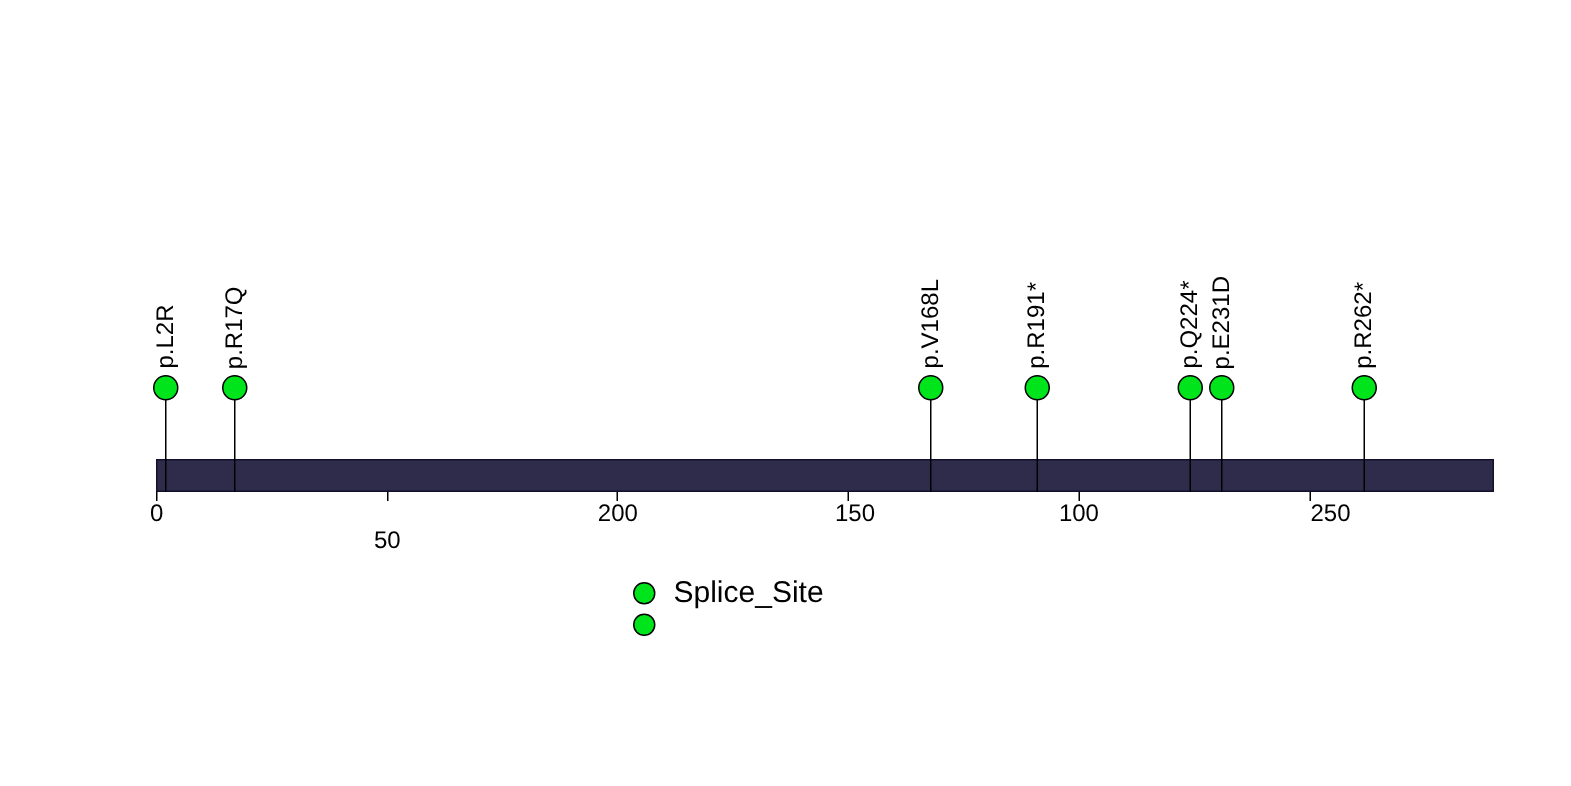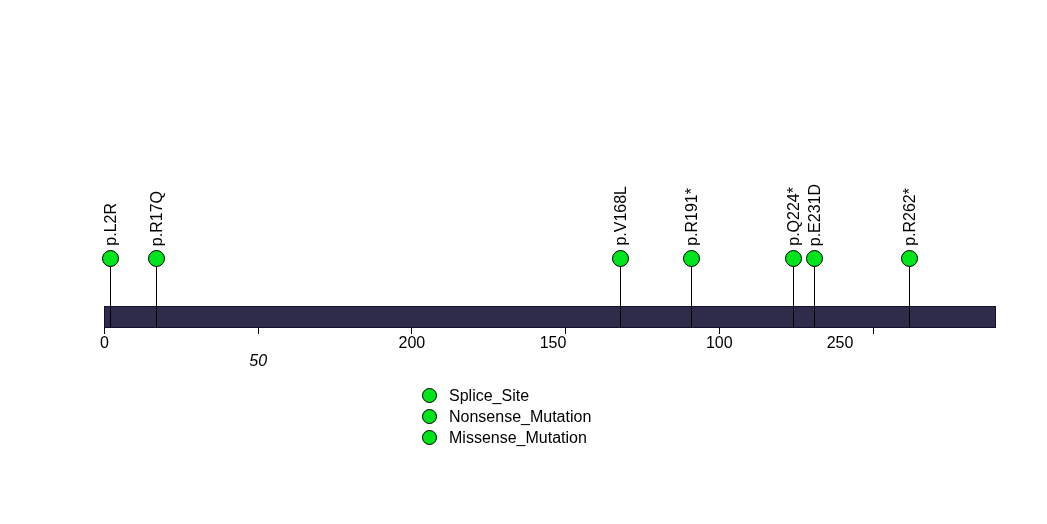--- a/index.html
+++ b/index.html
@@ -71,47 +71,47 @@
   .legend-swatch {
     width: 15px;
     height: 15px;
     box-sizing: border-box;
     border: 1px solid #000000;
     border-radius: 50%;
     margin-right: 12px;
     flex: 0 0 auto;
   }
   .legend-label {
-    font-size: 16px;
+    font-size: 20px;
     white-space: nowrap;
   }
 </style>
 </head>
 <body>
 
 <div id="chart">
   <div id="protein-bar" class="protein-bar" style="left: 103.5px; top: 306px; width: 892.46px; background: rgb(46, 44, 74);"></div>
   <div id="ticks">
   <div class="tick-line" style="left: 104px; top: 328px; height: 6px;"></div>
   <div class="tick-label" style="left: 74.5px; top: 334px;">0</div>
 
   <div class="tick-line" style="left: 257.7px; top: 328px; height: 6px;"></div>
-  <div class="tick-label" style="left: 228.2px; top: 352px; font-style: italic;">50</div>
+  <div class="tick-label" style="left: 228.2px; top: 352px;">50</div>
 
   <div class="tick-line" style="left: 411.4px; top: 328px; height: 6px;"></div>
   <div class="tick-label" style="left: 381.9px; top: 334px;">200</div>
 
   <div class="tick-line" style="left: 565.1px; top: 328px; height: 6px;"></div>
-  <div class="tick-label" style="left: 523px; top: 334px;">150</div>
+  <div class="tick-label" style="left: 540px; top: 334px;">150</div>
 
   <div class="tick-line" style="left: 718.8px; top: 328px; height: 6px;"></div>
   <div class="tick-label" style="left: 689.3px; top: 334px;">100</div>
 
   <div class="tick-line" style="left: 872.5px; top: 328px; height: 6px;"></div>
-  <div class="tick-label" style="left: 810px; top: 334px;">250</div>
+  <div class="tick-label" style="left: 857px; top: 334px;">250</div>
 </div>
   <div id="lollipops">
   <div class="stem" style="left: 110.148px; top: 258px; height: 70px;"></div>
   <div class="mut-circle" style="left: 102.148px; top: 249.5px; background: rgb(0, 228, 28);"></div>
   <div class="mut-label" style="left: 102.148px; bottom: 278px;">p.L2R</div>
 
   <div class="stem" style="left: 156.258px; top: 258px; height: 70px;"></div>
   <div class="mut-circle" style="left: 148.258px; top: 249.5px; background: rgb(0, 228, 28);"></div>
   <div class="mut-label" style="left: 148.258px; bottom: 278px;">p.R17Q</div>
 
@@ -136,21 +136,16 @@
   <div class="mut-label" style="left: 901.388px; bottom: 278px;">p.R262*</div>
 </div>
   <div id="legend" class="legend" style="left: 422px; top: 385px;">
   <div class="legend-row">
     <span class="legend-swatch" style="background: rgb(0, 228, 28);"></span>
     <span class="legend-label">Splice_Site</span>
   </div>
 
   <div class="legend-row">
     <span class="legend-swatch" style="background: rgb(0, 228, 28);"></span>
-    <span class="legend-label">Nonsense_Mutation</span>
   </div>
 
-  <div class="legend-row">
-    <span class="legend-swatch" style="background: rgb(0, 228, 28);"></span>
-    <span class="legend-label">Missense_Mutation</span>
-  </div>
 </div>
 </div>
 
 </body></html>

